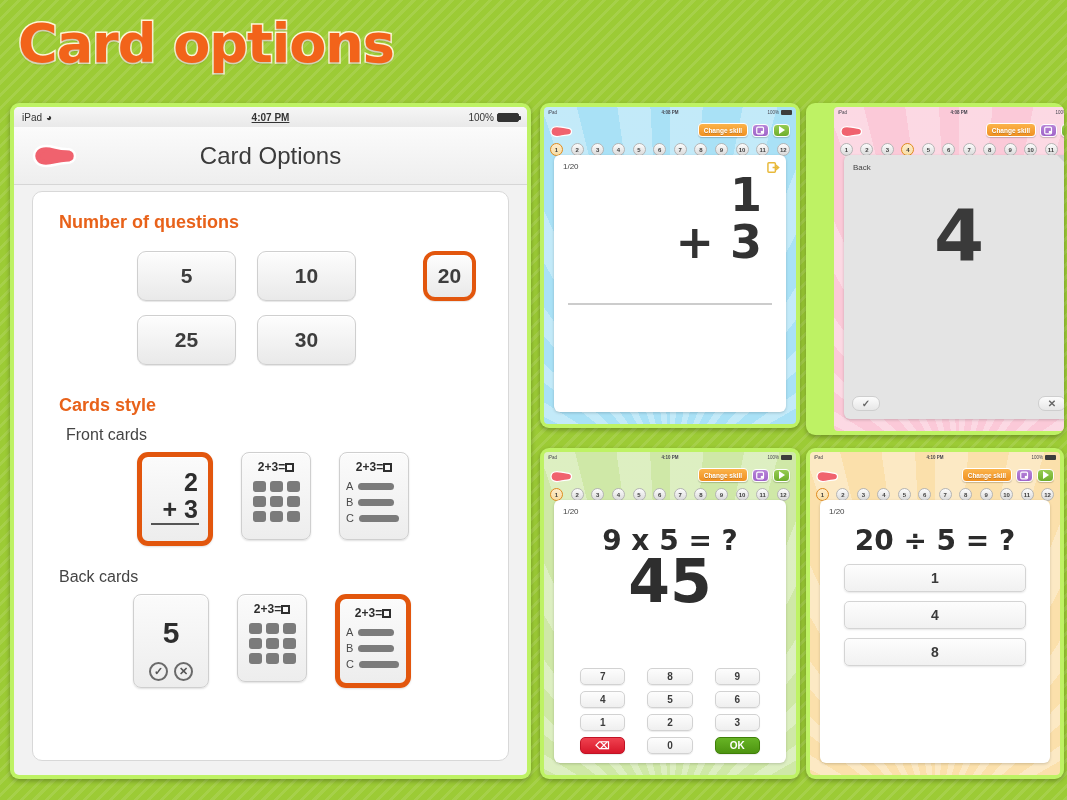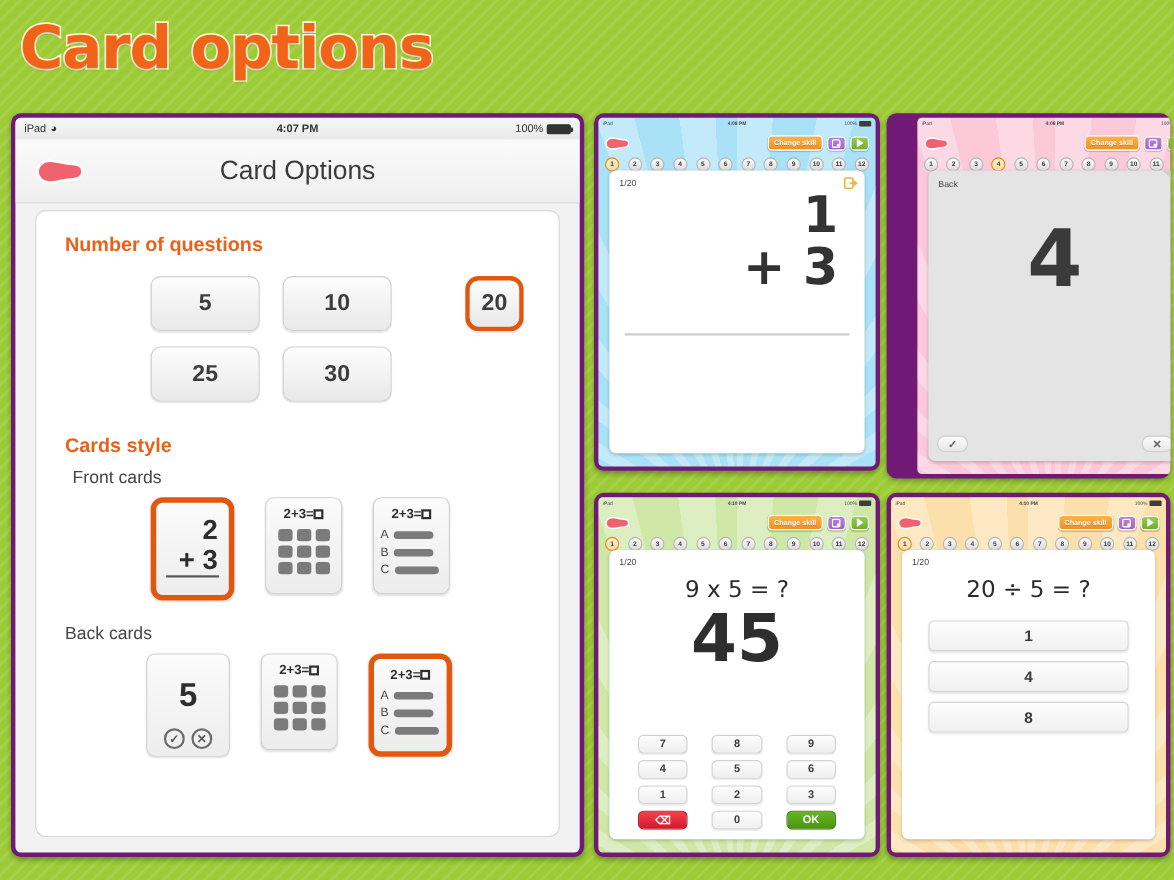--- a/index.html
+++ b/index.html
@@ -25,21 +25,21 @@
     color: #f2631a;
     -webkit-text-stroke: 3px #fdf6d8;
     paint-order: stroke fill;
     letter-spacing: -1px;
     text-shadow: 0 2px 2px rgba(0,0,0,0.18);
   }
 
   
   .ipad {
     position: absolute;
-    background: #701a75;
+    background: #bef264;
     border-radius: 9px;
     box-shadow: 0 2px 5px rgba(0,0,0,0.30);
     overflow: hidden;
     padding: 4px;
   }
   .ipad-screen {
     width: 100%; height: 100%;
     border-radius: 5px;
     overflow: hidden;
     position: relative;
@@ -53,21 +53,21 @@
     height: 20px;
     background: linear-gradient(#f6f6f6, #e9e9e9);
     display: flex; align-items: center;
     padding: 0 8px;
     font-size: 10px; color: #333;
     position: relative;
   }
   .sb-left { display: flex; align-items: center; gap: 4px; }
   .sb-center {
     position: absolute; left: 0; right: 0; text-align: center;
-    font-weight: bold; font-size: 10px; pointer-events: none;
+    font-weight: bold; font-size: 10px; pointer-events: none; text-decoration: underline;
   }
   .sb-right { margin-left: auto; display: flex; align-items: center; gap: 3px; font-size: 10px; }
   .battery {
     width: 22px; height: 9px; border: 1px solid #333; border-radius: 2px;
     position: relative; background: #333;
   }
   .battery::after {
     content: ''; position: absolute; right: -3px; top: 2px;
     width: 2px; height: 4px; background: #333; border-radius: 0 1px 1px 0;
   }
@@ -267,21 +267,21 @@
   }
   .card-ok-btns { position: absolute; left: 8px; right: 8px; bottom: 8px; display: flex; justify-content: space-between; }
   .card-ok {
     width: 28px; height: 15px; border-radius: 7px;
     background: linear-gradient(#fcfcfc, #e7e7e7);
     border: 1px solid #cecece;
     display: flex; align-items: center; justify-content: center;
     font-size: 10px; color: #666; font-weight: bold;
   }
 
-  .eq-line { position: absolute; left: 0; right: 0; top: 24px; text-align: center; font-size: 21px; font-weight: normal; color: #2c2c2c; font-family: "DejaVu Sans", sans-serif; }
+  .eq-line { position: absolute; left: 0; right: 0; top: 24px; text-align: center; font-size: 28px; font-weight: bold; color: #2c2c2c; font-family: "DejaVu Sans", sans-serif; }
   .ans-line { position: absolute; left: 0; right: 0; top: 46px; text-align: center; font-size: 60px; font-weight: bold; color: #2e2e2e; font-family: "DejaVu Sans", sans-serif; }
 
   .keypad {
     position: absolute; left: 26px; right: 26px; bottom: 9px;
     display: grid; grid-template-columns: repeat(3, 1fr);
     gap: 6px 22px;
   }
   .key {
     height: 17px; border-radius: 5px;
     background: linear-gradient(#fdfdfd, #efefef);

